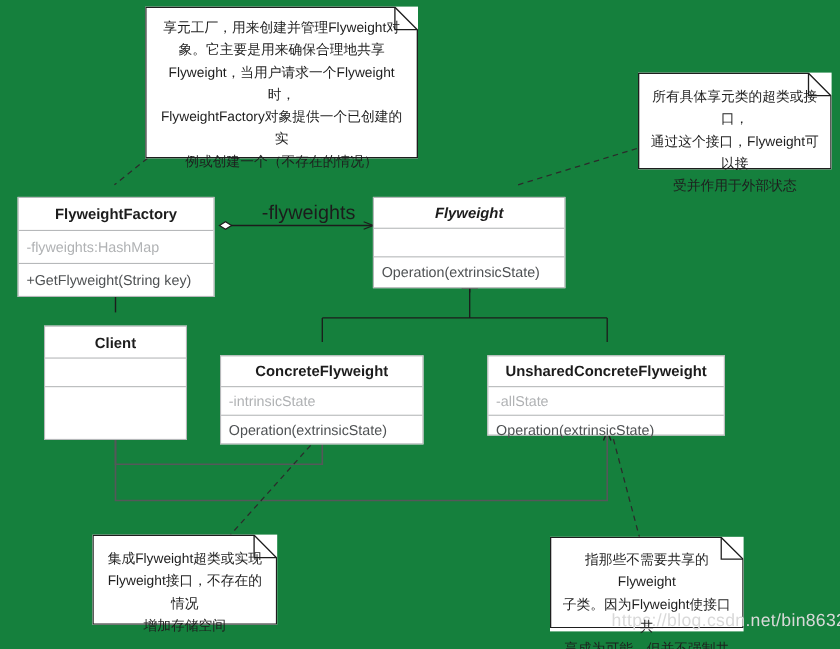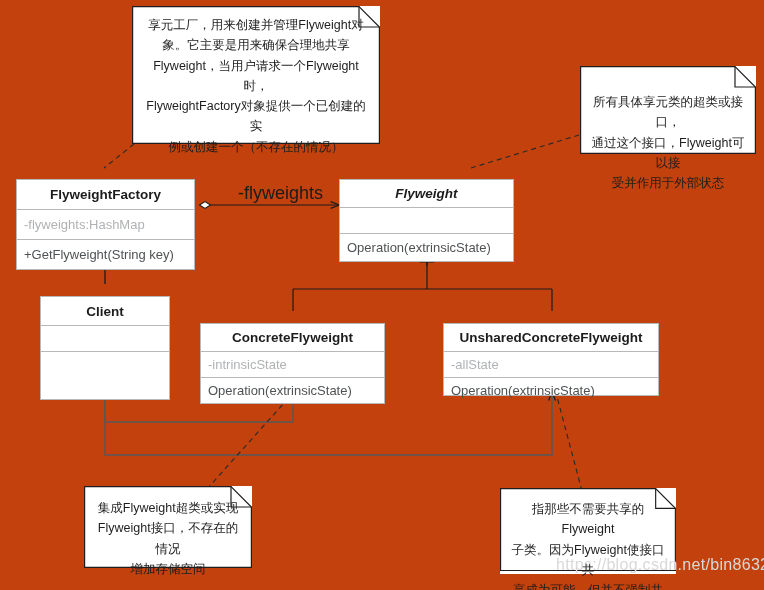--- a/index.html
+++ b/index.html
@@ -1,18 +1,18 @@
 <!DOCTYPE html>
 <html><head>
 <meta charset="utf-8">
 <style>
   html,body{margin:0;padding:0;background:#ffffff;}
   body{width:764px;height:590px;overflow:hidden;
        font-family:"Liberation Sans","DejaVu Sans",sans-serif;}
-  #stage{position:relative;width:764px;height:590px;background:#c2410c;}
+  #stage{position:relative;width:764px;height:590px;background:#15803d;}
 
   
   #wires{position:absolute;left:0;top:0;width:764px;height:590px;}
 
   
   .umlbox{position:absolute;border:1px solid #b6b8ba;background:#fff;box-sizing:border-box;margin-top:12px;}
   .umlbox .cmp{box-sizing:border-box;display:flex;align-items:center;}
   .umlbox .cmp + .cmp{border-top:1px solid #b6b8ba;}
   .cmp.title{justify-content:center;font-weight:bold;color:#1c1c1c;font-size:13.5px;}
   .cmp.attr{padding-left:7px;color:#b0b2b4;font-size:13px;}
@@ -93,21 +93,21 @@
 Flyweight，当用户请求一个Flyweight时，
 FlyweightFactory对象提供一个已创建的实
 例或创建一个（不存在的情况）</div>
   </div>
 
   <div class="note" style="left:580px;top:66px;width:176px;height:88px;">
     <svg class="paper" viewBox="0 0 176 88" preserveAspectRatio="none">
       <path d="M0.6,0.6 H155 L175.4,21 V87.4 H0.6 Z" fill="#ffffff" stroke="#1e1e1e" stroke-width="1.2"></path>
       <path d="M155,0.6 V21 H175.4" fill="none" stroke="#1e1e1e" stroke-width="1.2"></path>
     </svg>
-    <div class="txt" style="padding-top:26px;">所有具体享元类的超类或接口，
+    <div class="txt" style="padding-top:12px;">所有具体享元类的超类或接口，
 通过这个接口，Flyweight可以接
 受并作用于外部状态</div>
   </div>
 
   <div class="note" style="left:84px;top:486px;width:168px;height:82px;">
     <svg class="paper" viewBox="0 0 168 82" preserveAspectRatio="none">
       <path d="M0.6,0.6 H147 L167.4,21 V81.4 H0.6 Z" fill="#ffffff" stroke="#1e1e1e" stroke-width="1.2"></path>
       <path d="M147,0.6 V21 H167.4" fill="none" stroke="#1e1e1e" stroke-width="1.2"></path>
     </svg>
     <div class="txt" style="padding-top:12px;">集成Flyweight超类或实现

